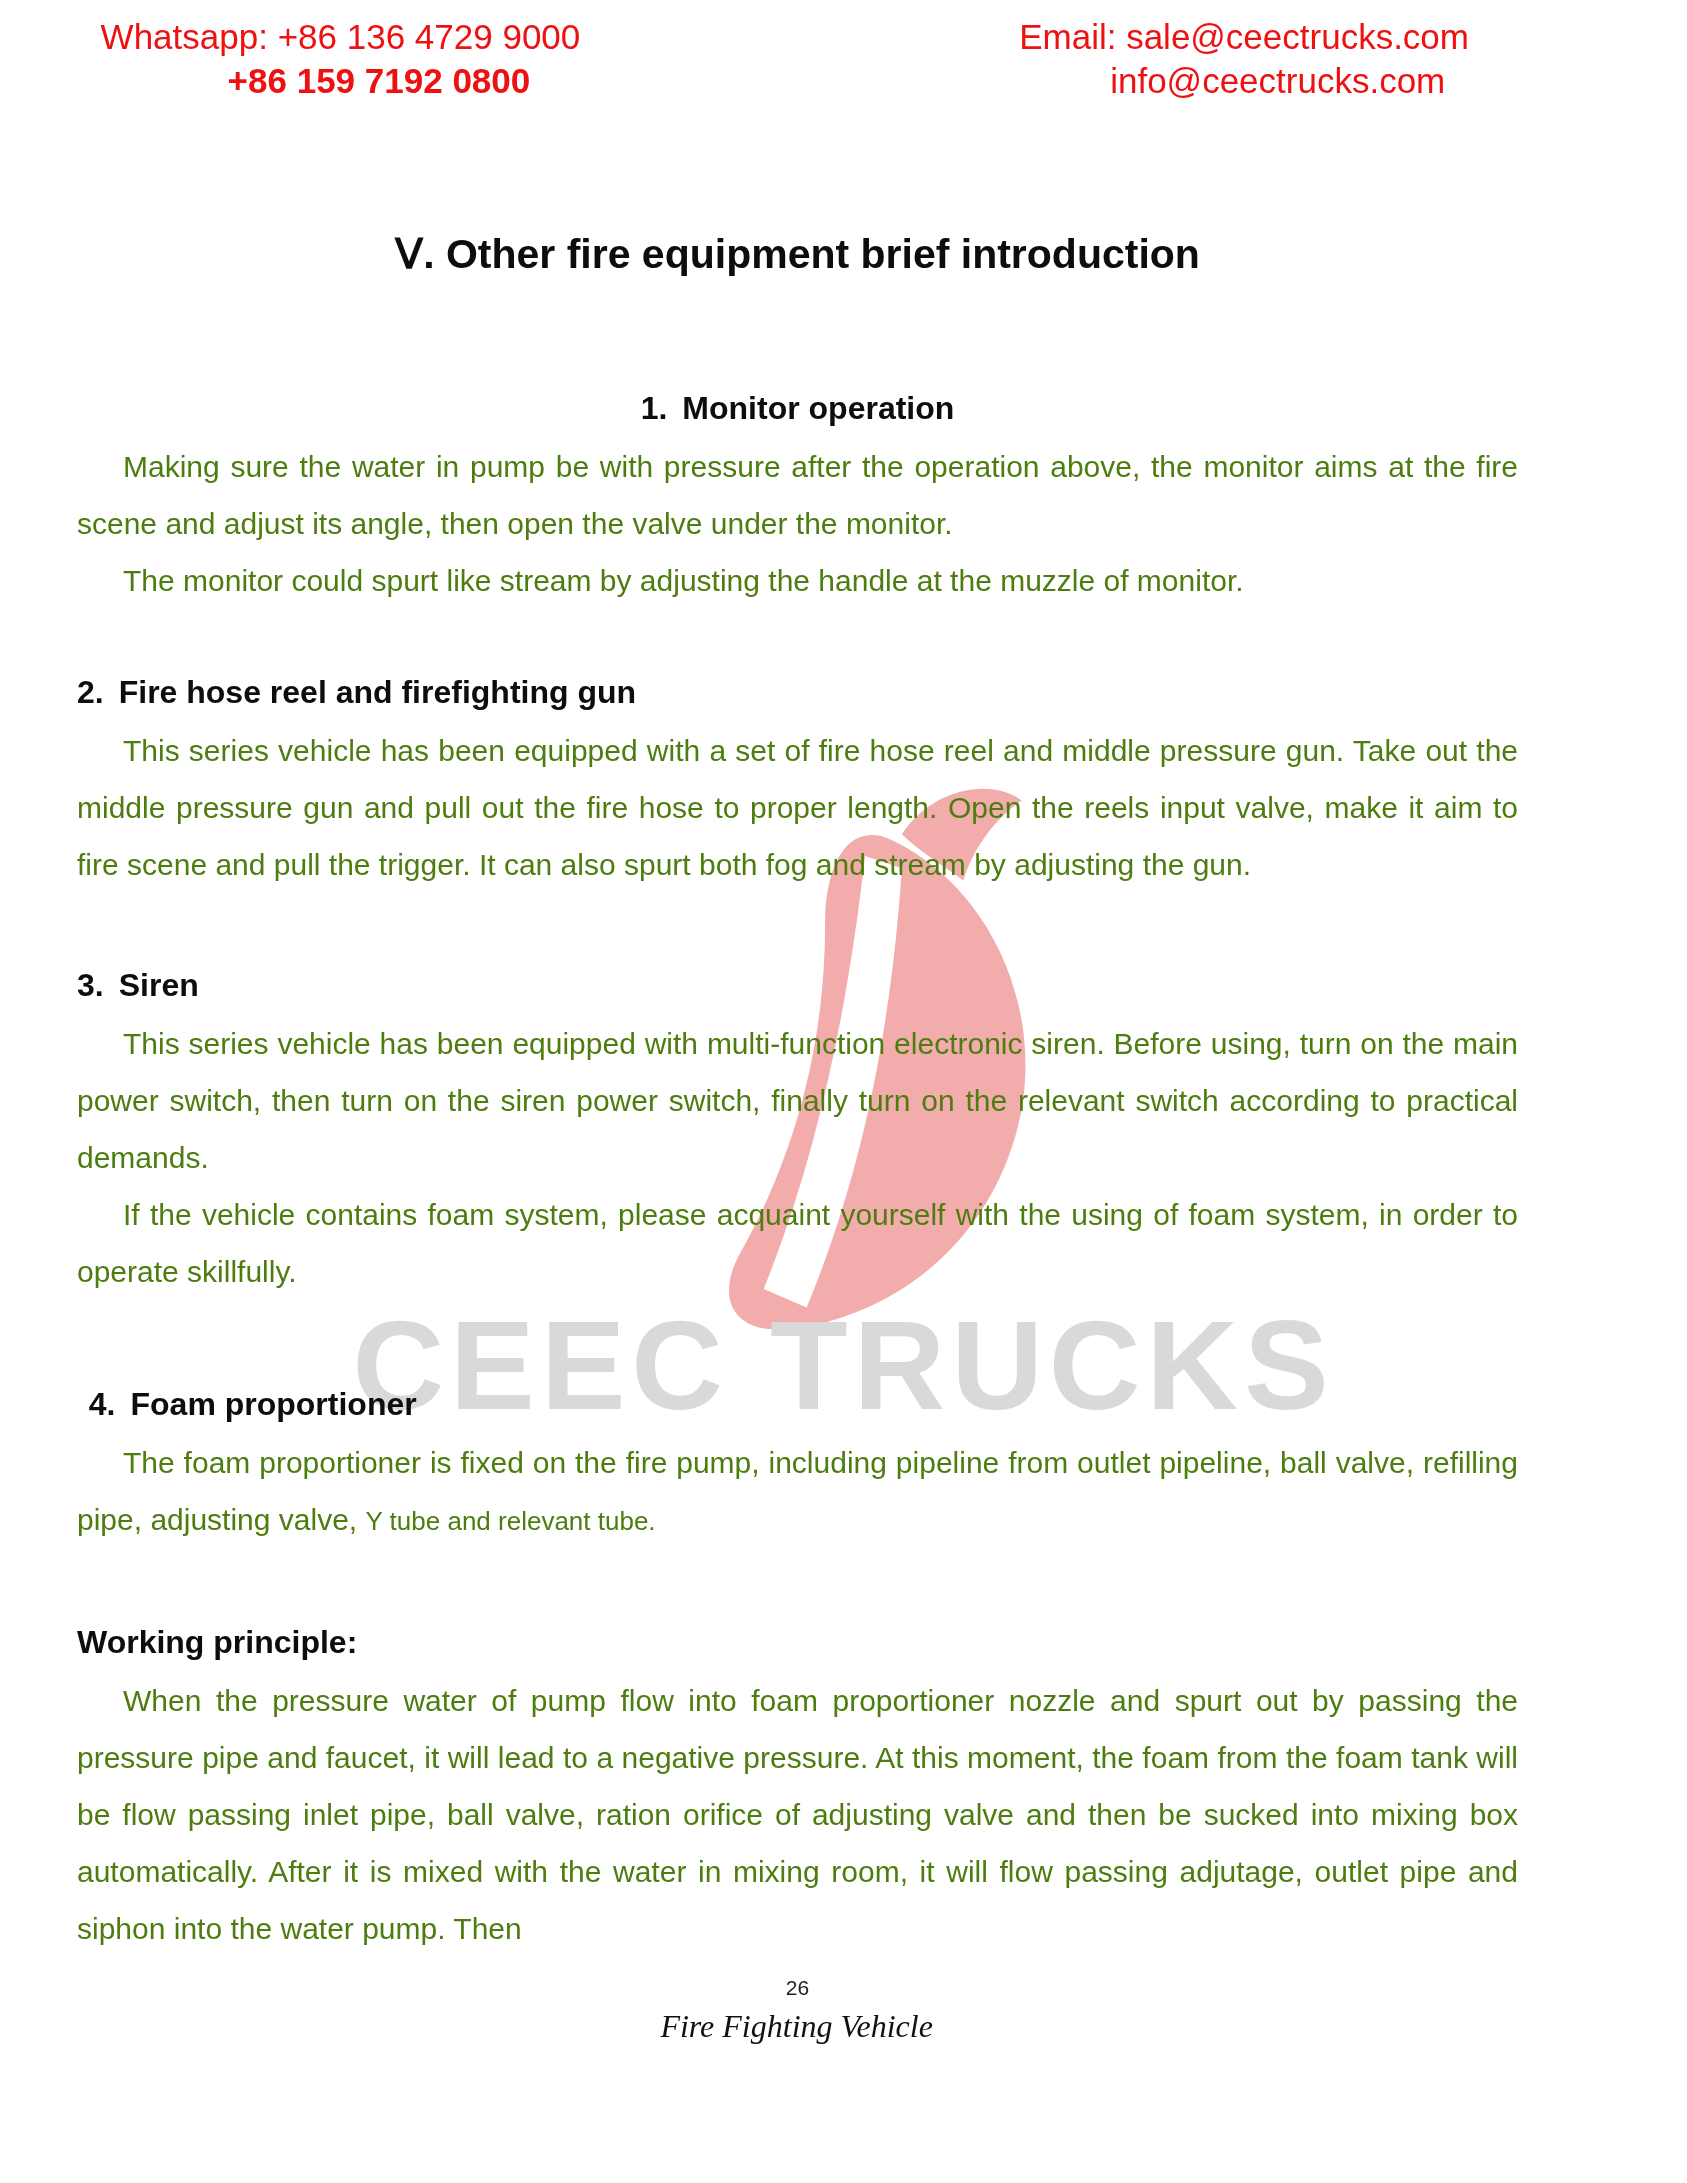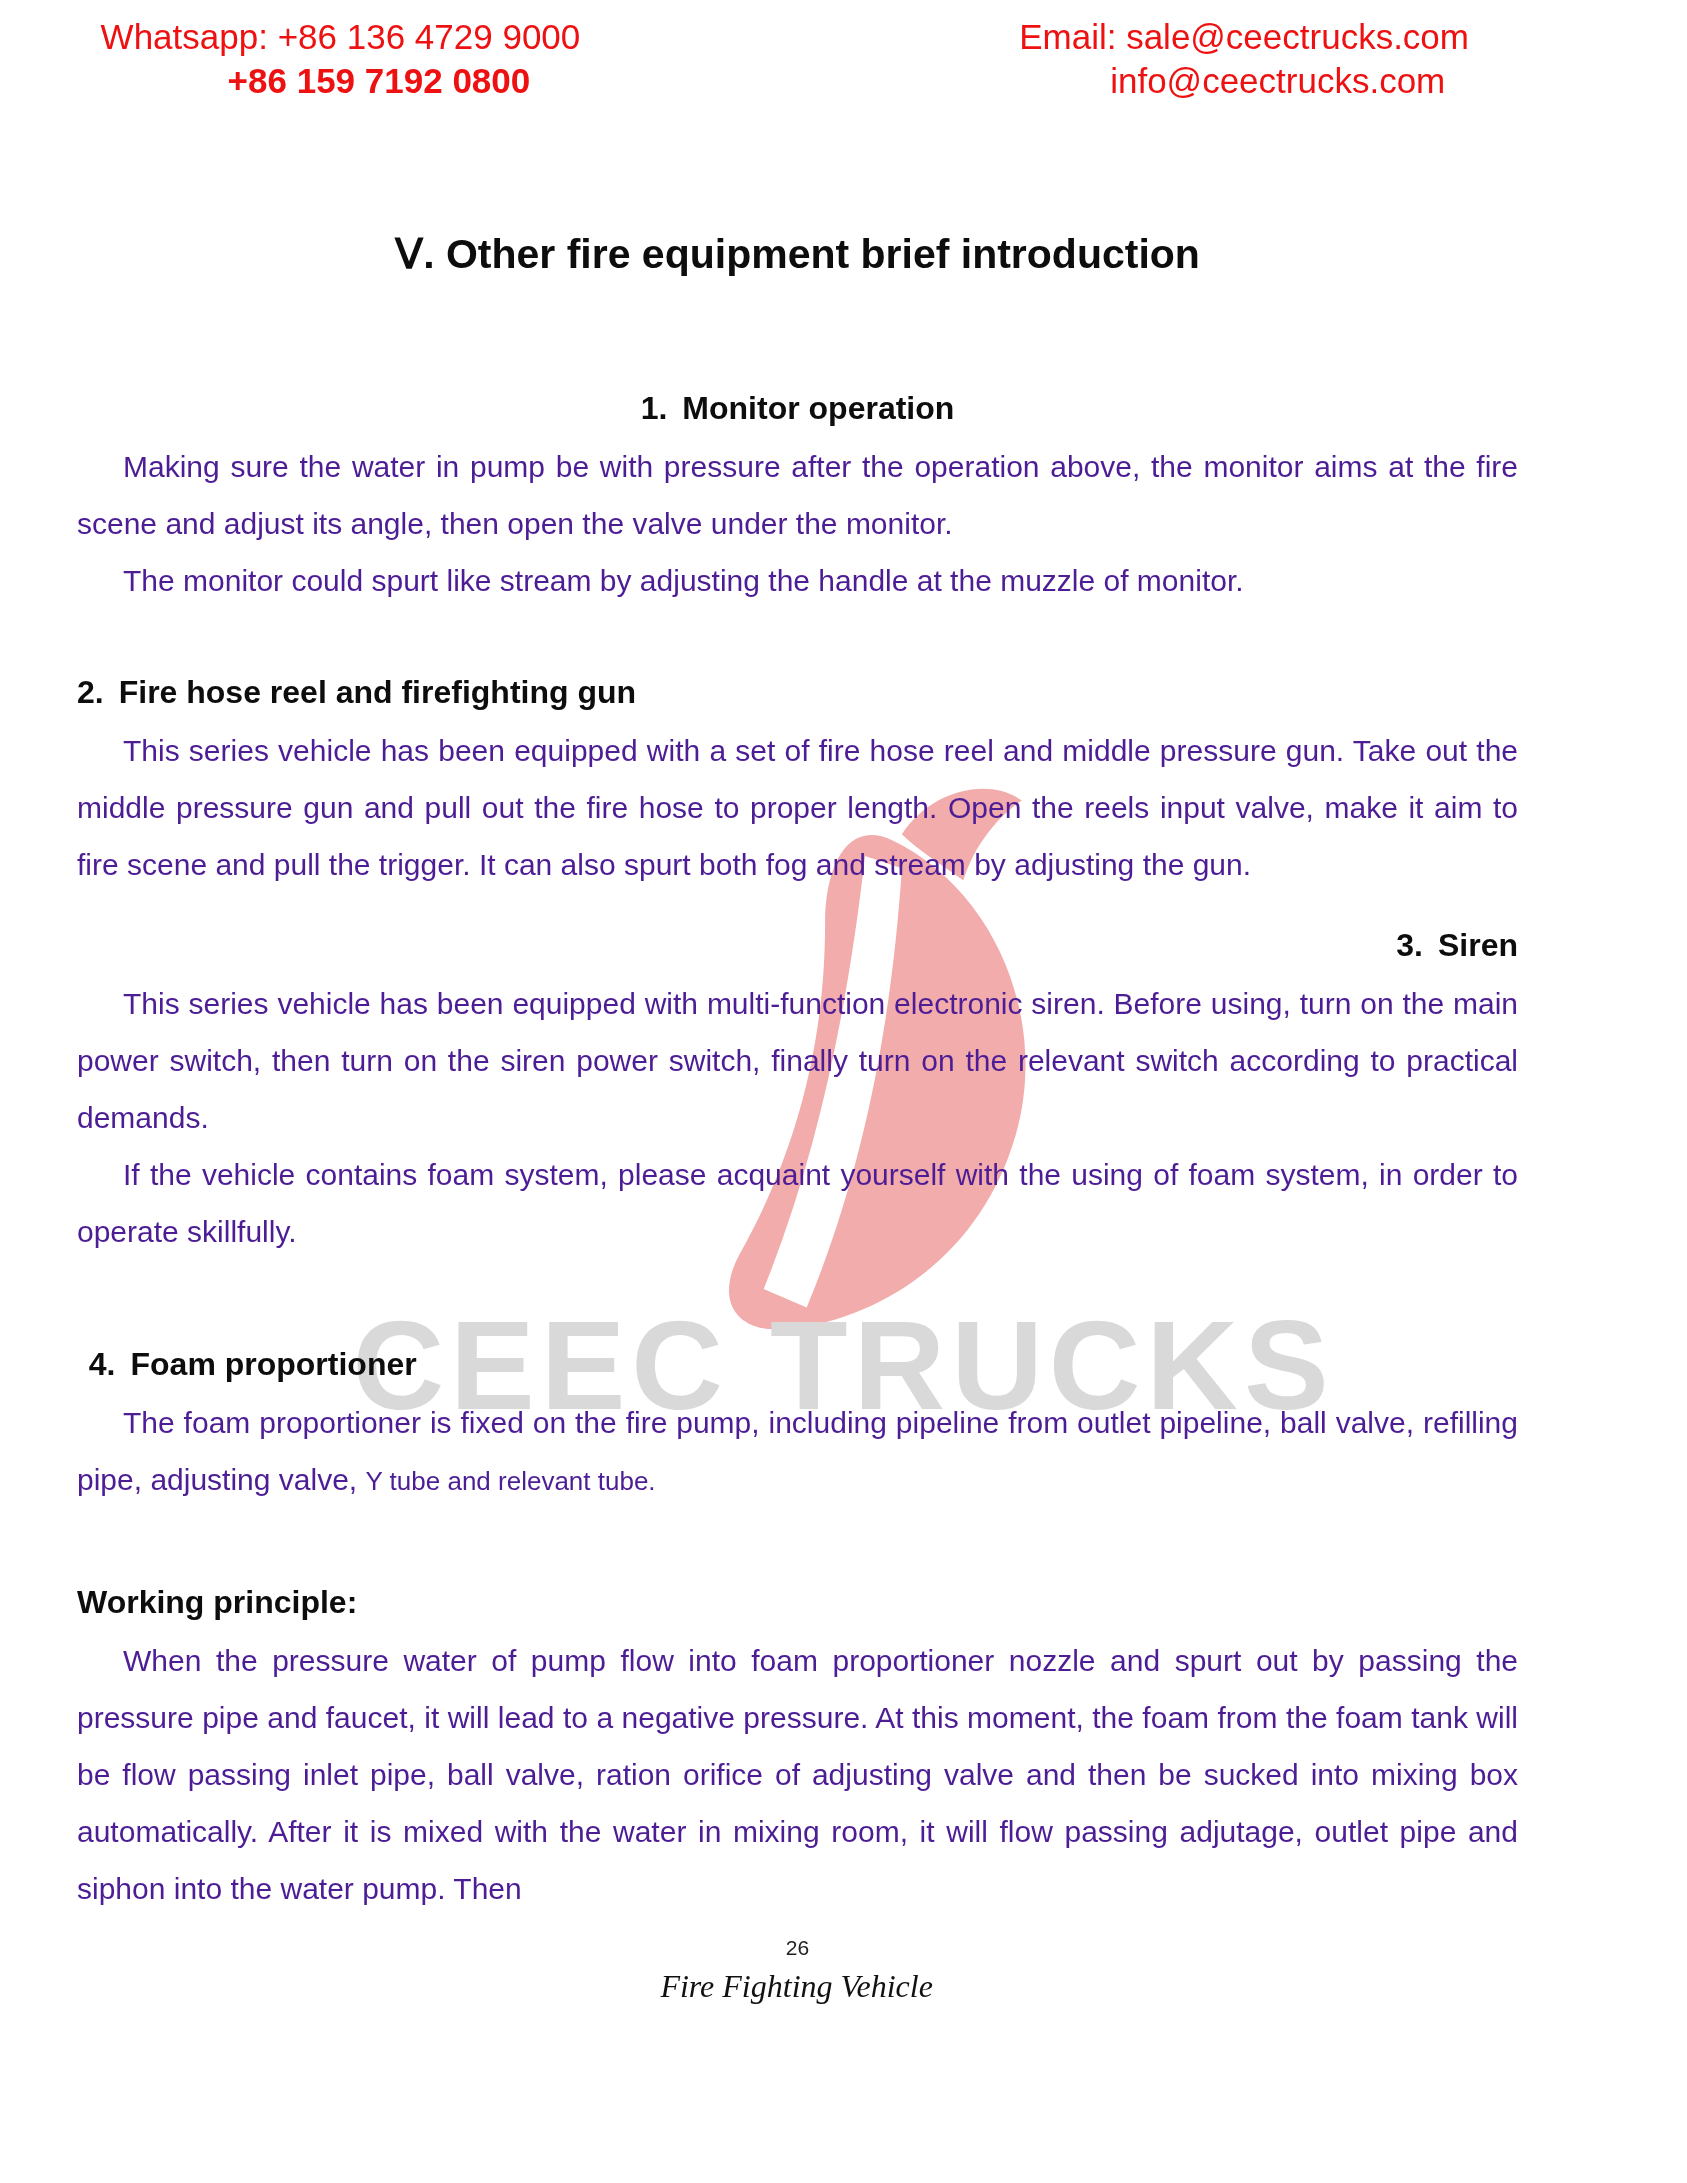--- a/index.html
+++ b/index.html
@@ -23,27 +23,27 @@
   .contact-col.left .line2 { padding-left:127px;font-weight:bold; }
   .contact-col.right { margin-left:auto; margin-right:49px; }
   .contact-col.right .line2 { padding-left:91px; }
   .doc-title {
     margin:127px 0 0 0; text-align:center;
     font-size:41px; font-weight:bold; color:#0d0d0d;
   }
   h2.sec-h { font-size:32px; font-weight:bold; color:#0d0d0d; margin:0; line-height:40px; }
   .sec-1 h2 { margin-top:110px;text-align:center; }
   .sec-2 h2 { margin-top:63px; }
-  .sec-3 h2 { margin-top:32px;text-align:right; }
+  .sec-3 h2 { margin-top:72px; }
   .sec-4 h2 { margin-top:84px; padding-left:11.8px; }
   .sec-wp h2 { margin-top:72px; }
   .sec-num { margin-right:15px; }
   p.body-p {
     font-size:30px; line-height:57px; margin:10px 0 0 0;
-    text-align:justify; text-indent:46px; color:#4c1d95;
+    text-align:justify; text-indent:46px; color:#4d7c0f;
   }
   p.body-p + p.body-p { margin-top:0; }
   .small-run { font-size:26px; }
   .page-number { text-align:center; font-size:21px; margin-top:18.6px; color:#222; }
   .doc-footer {
     text-align:center; margin-top:8.4px; padding-right:1.7px;
     font-family:"Liberation Serif", serif; font-style:italic; font-size:32px; color:#111;
   }
 </style>
 </head>

